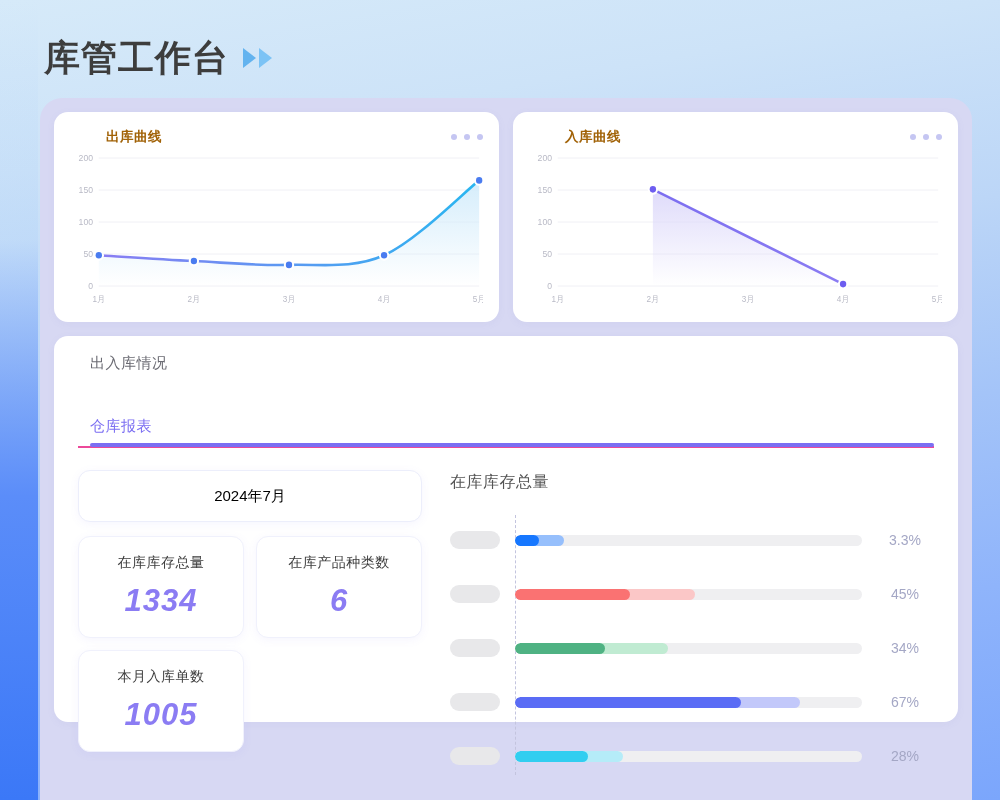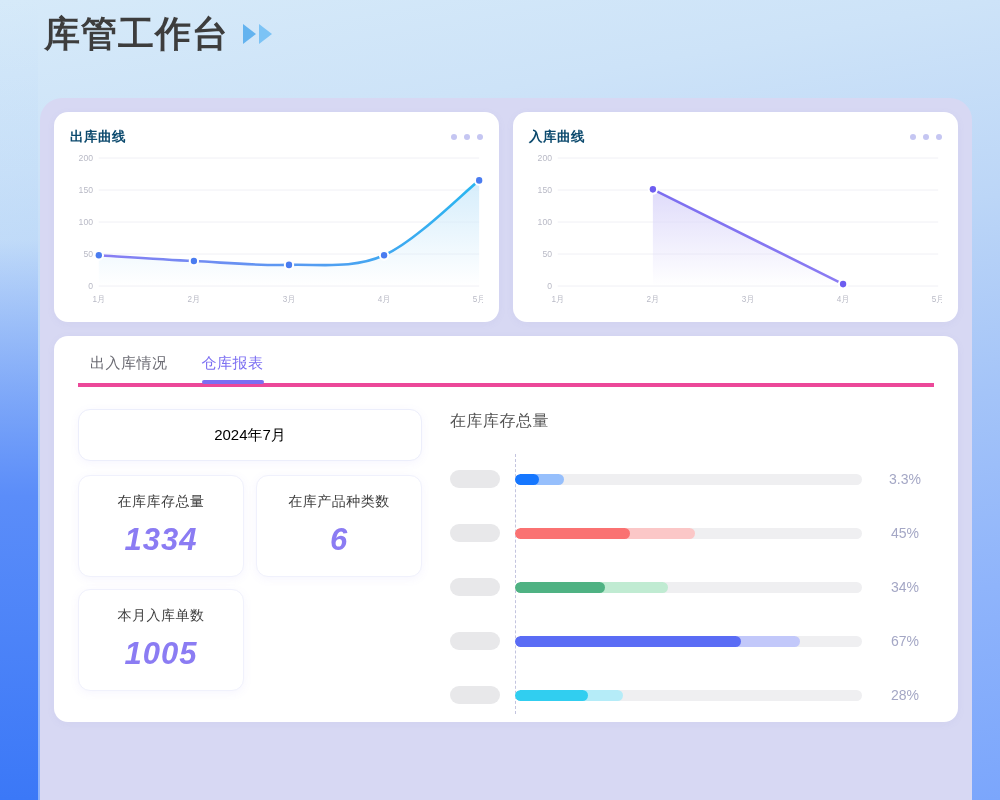--- a/index.html
+++ b/index.html
@@ -31,21 +31,21 @@
     background: linear-gradient(180deg,
         rgba(214,234,249,0) 0%,
         rgba(171,206,250,0.25) 30%,
         #5b8df9 62%,
         #3b78f7 100%);
   }
 
   
   .page-header {
     position: absolute;
-    left: 44px; top: 16px;
+    left: 44px; top: 40px;
     display: flex;
     align-items: center;
     gap: 14px;
   }
   .page-title {
     font-size: 36px;
     font-weight: bold;
     color: #3d3d3d;
     letter-spacing: 1px;
     line-height: 1;
@@ -85,22 +85,23 @@
   }
   .chart-head {
     display: flex;
     align-items: center;
     justify-content: space-between;
     margin-bottom: 4px;
   }
   .chart-title {
     font-size: 13.5px;
     font-weight: bold;
-    color: #0c4a6e;
+    color: #a16207;
     letter-spacing: .5px;
+    margin-left: 36px;
   }
   .dots { display: flex; gap: 7px; }
   .dots i {
     width: 6px; height: 6px;
     border-radius: 50%;
     background: #c5c6f2;
     display: block;
   }
   .chart-body { position: relative; height: 160px; }
   .chart-body svg { display: block; width: 100%; height: 100%; }
@@ -112,22 +113,23 @@
     border-radius: 14px;
     height: 386px;
     padding: 18px 24px 0 24px;
     box-shadow: 0 2px 8px rgba(120,120,190,0.06);
   }
 
   .tabs {
     display: flex;
     gap: 34px;
     padding-left: 12px;
-    border-bottom: 4px solid #ec4899;
+    border-bottom: 2px solid #ec4899;
     padding-bottom: 0;
+    flex-direction: column;
   }
   .tab {
     font-size: 15px;
     color: #6b6b73;
     padding-bottom: 10px;
     position: relative;
     cursor: pointer;
     letter-spacing: .5px;
   }
   .tab.active { color: #7b6ef2; font-weight: 500; }

